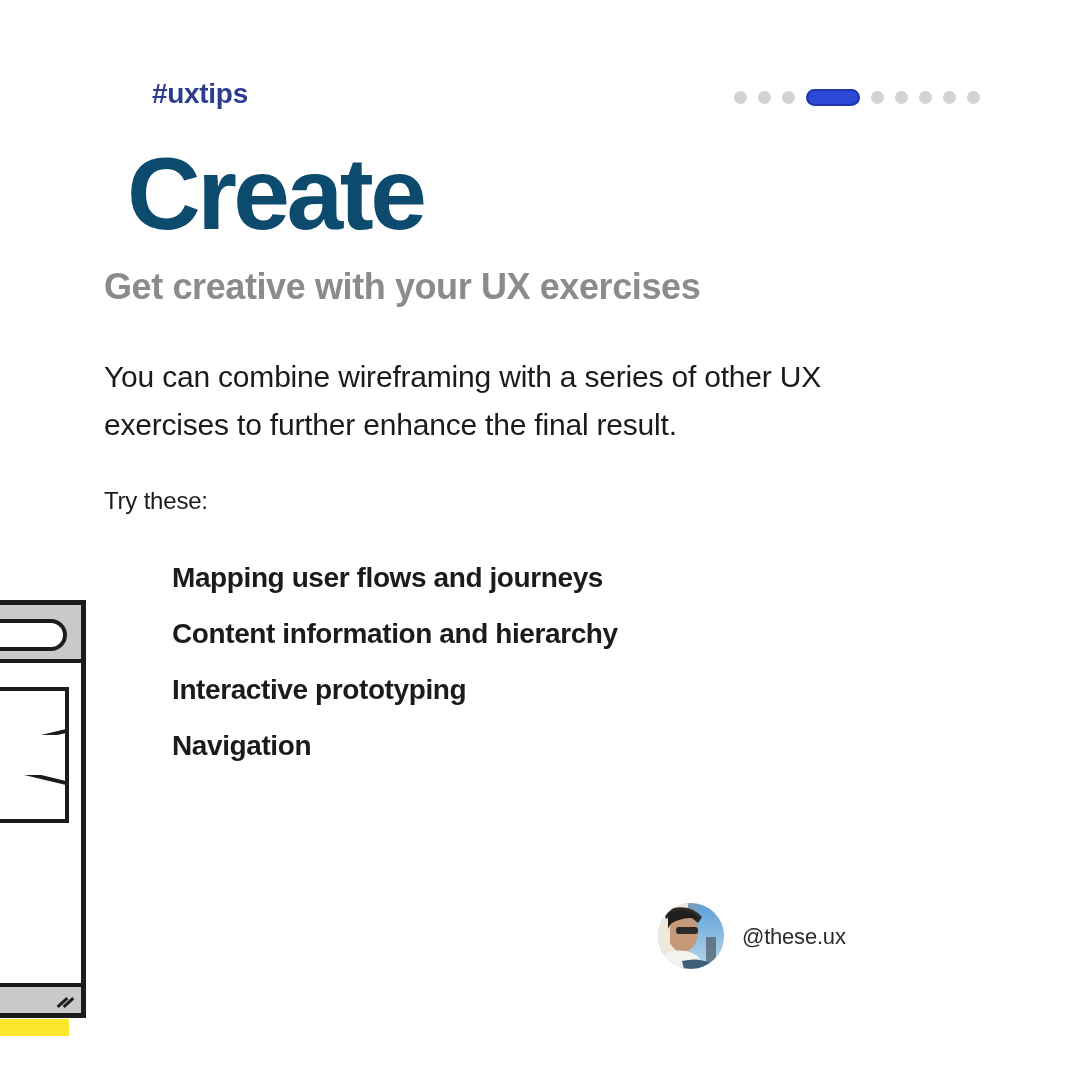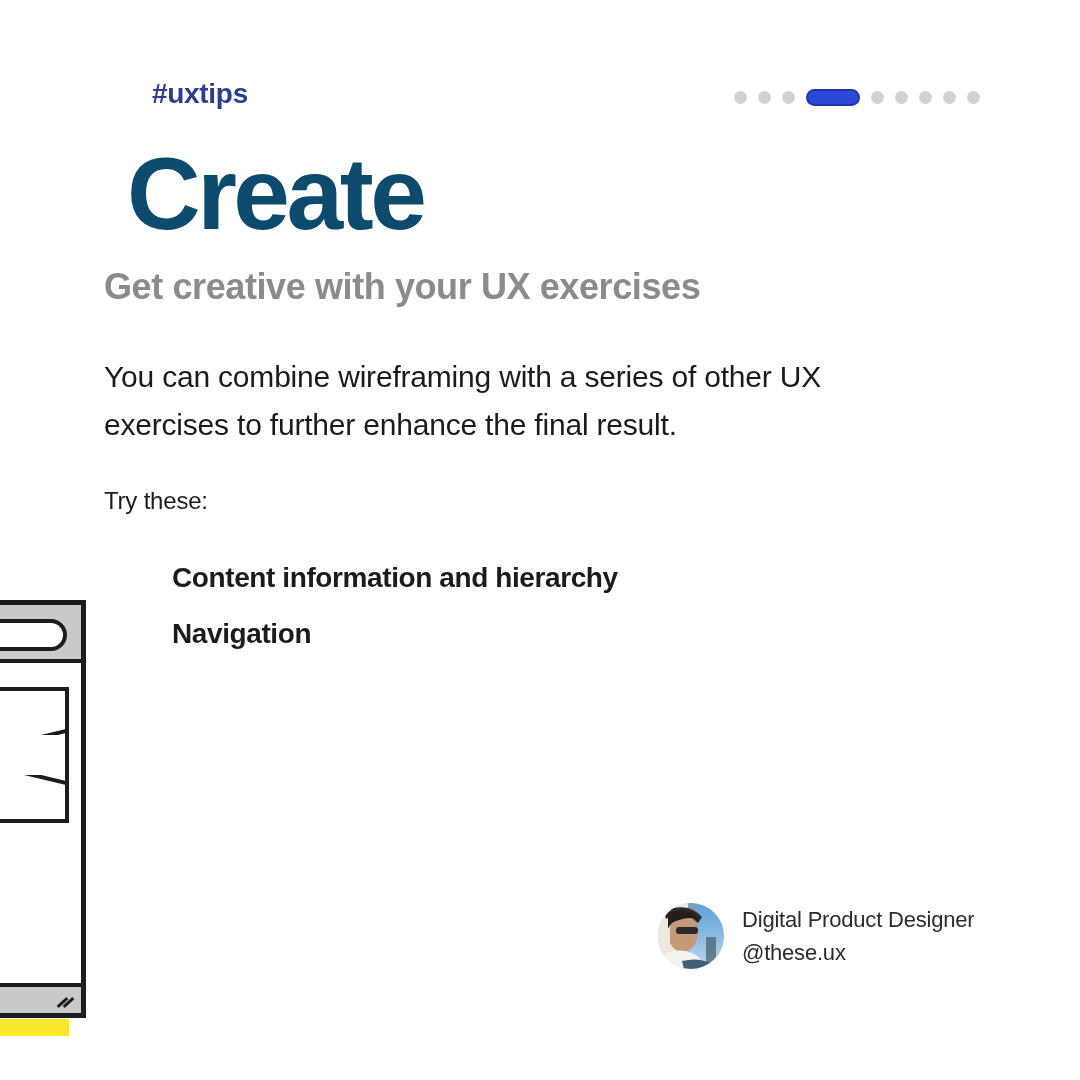--- a/index.html
+++ b/index.html
@@ -290,21 +290,23 @@
   </div>
 
   <div class="headline">Create</div>
   <div class="subhead">Get creative with your UX exercises</div>
 
   <div class="body-copy"><span>You can combine wireframing with a series of other UX exercises to further </span><b>enhance</b><span> the final result.</span></div>
 
   <div class="try-line">Try these:</div>
 
   <ul class="tip-list">
+    <li><span class="tip-text">Mapping user flows and journeys</span></li>
     <li><span class="tip-text">Content information and hierarchy</span></li>
+    <li><span class="tip-text">Interactive prototyping</span></li>
     <li><span class="tip-text">Navigation</span></li>
   </ul>
 
   <div class="author">
     <div class="avatar">
       <svg width="66" height="66" viewBox="0 0 66 66">
         <defs>
           <clipPath id="circ">
               <circle cx="33" cy="33" r="33"></circle>
             </clipPath>
@@ -322,21 +324,20 @@
           <path d="M6 8 Q30 -2 44 14 L40 20 Q26 6 8 16 Z" fill="#2e2a26"></path>
           <path d="M12 14 Q34 8 40 24 Q42 40 30 48 Q18 52 12 40 Z" fill="#c69a78"></path>
           <path d="M10 10 Q32 2 42 18 Q34 12 18 18 Q12 20 10 26 Z" fill="#211e1b"></path>
           <rect x="18" y="24" width="22" height="7" rx="3" fill="#2a2a2a"></rect>
           <path d="M6 52 Q20 44 34 50 Q44 54 46 66 L2 66 Z" fill="#f4f3f0"></path>
           <path d="M24 58 Q40 54 52 60 L50 66 L26 66 Z" fill="#3e5f7a"></path>
         </g>
       </svg>
     </div>
     <div class="author-text">
-      <div>Digital Product Designer</div>
       <div>@these.ux</div>
     </div>
   </div>
 
   <div class="wireframe">
     <div class="wf-window">
       <div class="wf-titlebar">
 
         <div class="wf-search">
           

